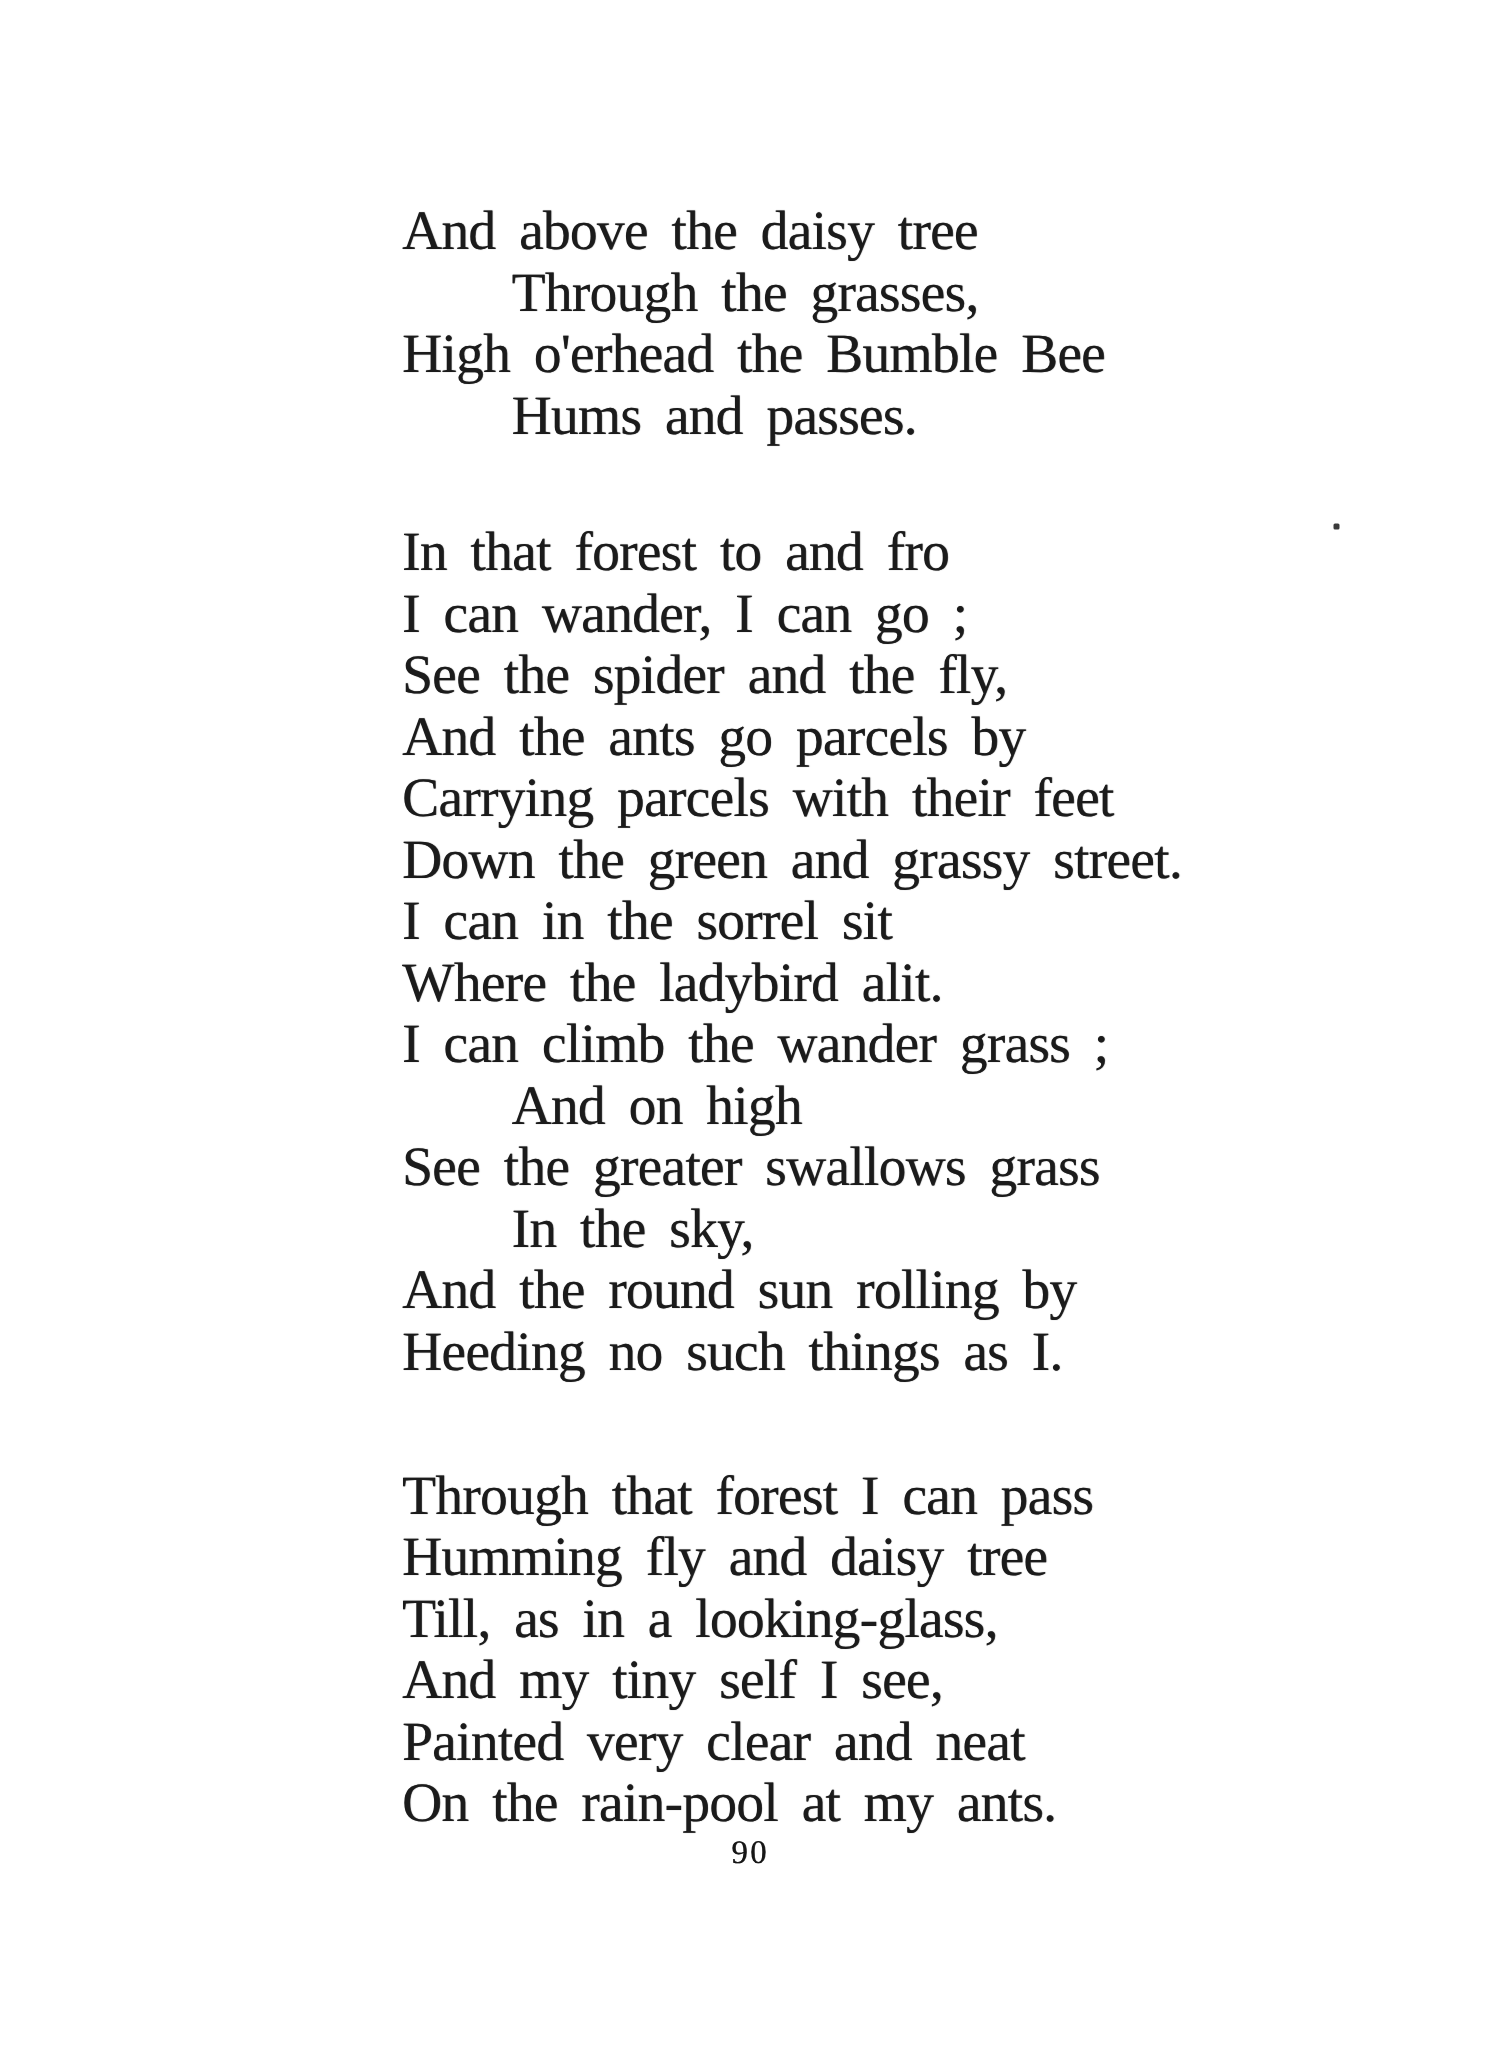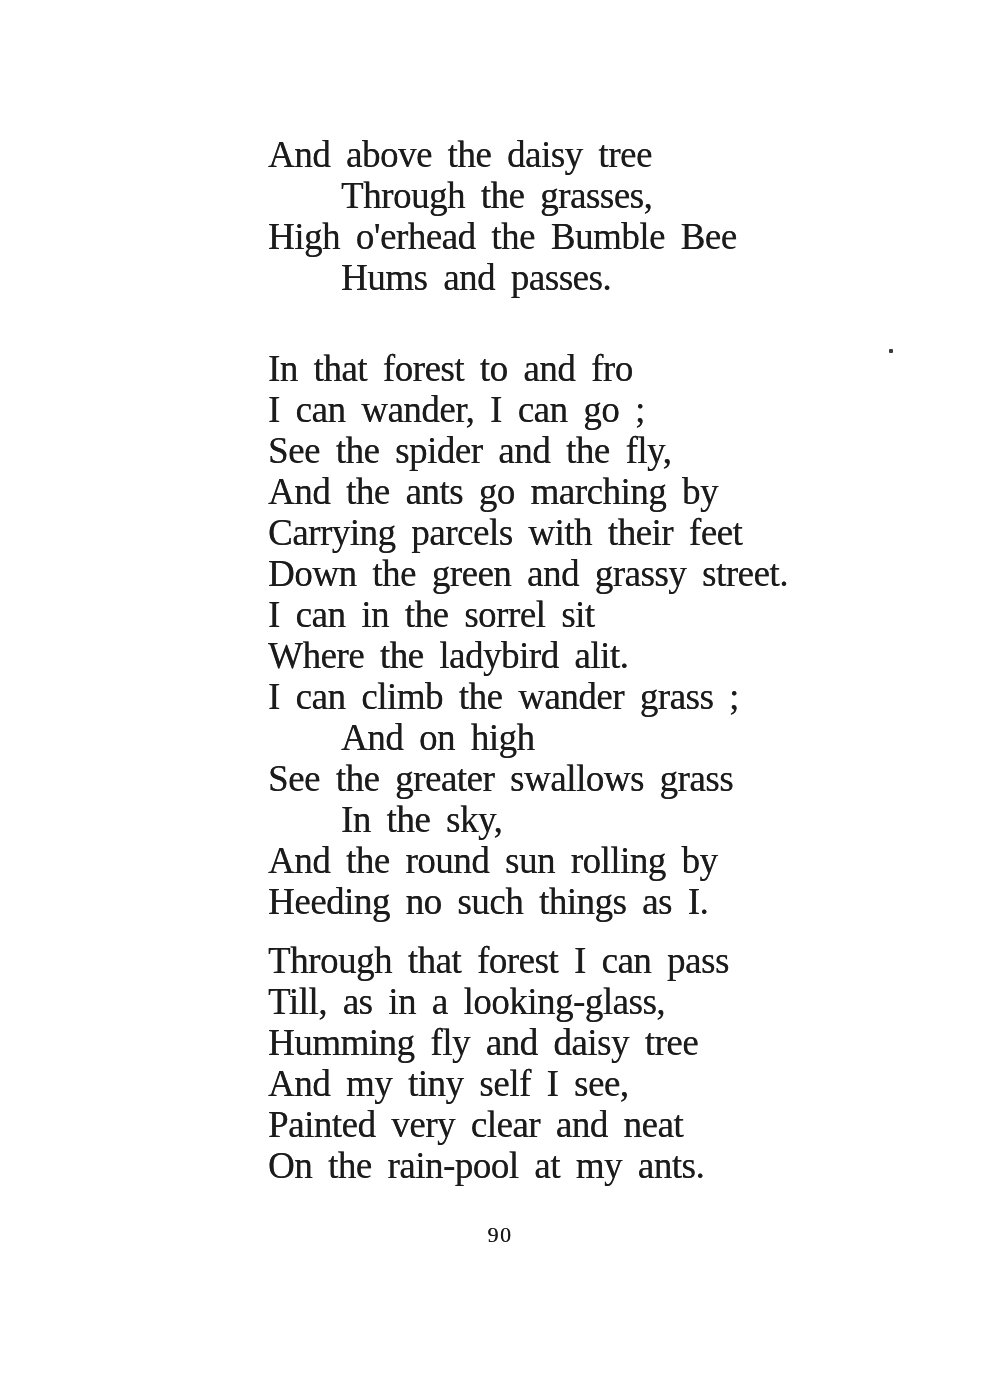--- a/index.html
+++ b/index.html
@@ -17,21 +17,21 @@
     left: 268px;
     font-size: 37px;
     line-height: 41px;
     letter-spacing: -0.5px;
     word-spacing: 7px;
     white-space: nowrap;
     text-shadow: 0.3px 0.3px 0.5px rgba(25,25,25,0.8);
   }
   .stanza-1 { top: 134px; }
   .stanza-2 { top: 348px; }
-  .stanza-3 { top: 940px; }
+  .stanza-3 { top: 977px; }
   .poem-line { height: 41px; }
   .indent { padding-left: 73px; }
   .page-number {
     position: absolute;
     top: 1222px;
     left: 0;
     width: 1000px;
     text-align: center;
     font-size: 22px;
     letter-spacing: 1.5px;
@@ -57,37 +57,37 @@
     <div class="poem-line">And above the daisy tree</div>
     <div class="poem-line indent">Through the grasses,</div>
     <div class="poem-line">High o'erhead the Bumble Bee</div>
     <div class="poem-line indent">Hums and passes.</div>
   </div>
 
   <div class="stanza stanza-2">
     <div class="poem-line">In that forest to and fro</div>
     <div class="poem-line">I can wander, I can go ;</div>
     <div class="poem-line">See the spider and the fly,</div>
-    <div class="poem-line">And the ants go marching by</div>
+    <div class="poem-line">And the ants go parcels by</div>
     <div class="poem-line">Carrying parcels with their feet</div>
     <div class="poem-line">Down the green and grassy street.</div>
     <div class="poem-line">I can in the sorrel sit</div>
     <div class="poem-line">Where the ladybird alit.</div>
     <div class="poem-line">I can climb the wander grass ;</div>
     <div class="poem-line indent">And on high</div>
     <div class="poem-line">See the greater swallows grass</div>
     <div class="poem-line indent">In the sky,</div>
     <div class="poem-line">And the round sun rolling by</div>
     <div class="poem-line">Heeding no such things as I.</div>
   </div>
 
   <div class="stanza stanza-3">
     <div class="poem-line">Through that forest I can pass</div>
+    <div class="poem-line">Humming fly and daisy tree</div>
     <div class="poem-line">Till, as in a looking-glass,</div>
-    <div class="poem-line">Humming fly and daisy tree</div>
     <div class="poem-line">And my tiny self I see,</div>
     <div class="poem-line">Painted very clear and neat</div>
     <div class="poem-line">On the rain-pool at my ants.</div>
   </div>
 
   <div class="page-number">90</div>
 
   <div class="speck"></div>
 
 </div>

